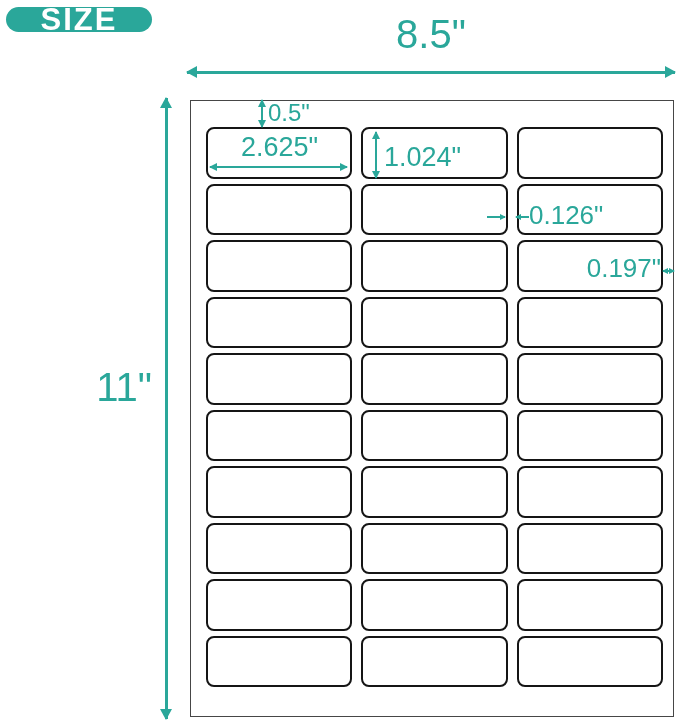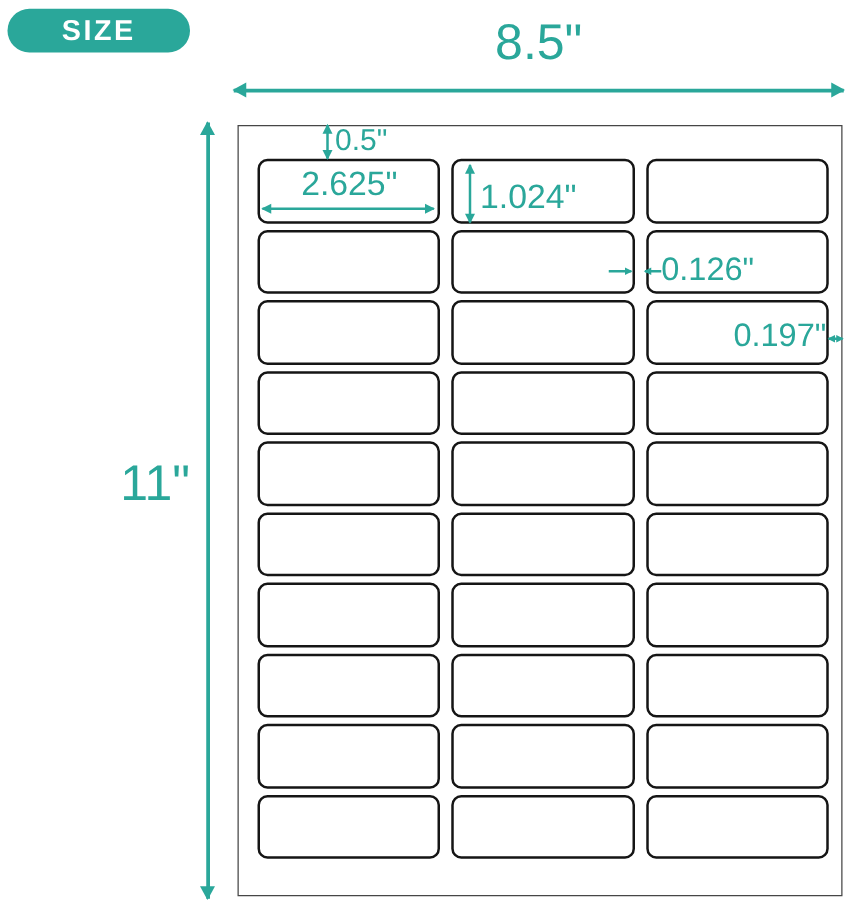--- a/index.html
+++ b/index.html
@@ -7,22 +7,22 @@
     --label-border:#151515;
     --sheet-border:#464646;
   }
   html,body{margin:0;padding:0;background:#ffffff;}
   .canvas{
     position:relative;width:679px;height:725px;background:#ffffff;overflow:hidden;
     font-family:"Liberation Sans","DejaVu Sans",sans-serif;
   }
   
   .badge{
-    position:absolute;left:6px;top:7px;width:146px;height:35px;border-radius:20px;
-    background:var(--accent);color:#ffffff;font-weight:bold;font-size:23px;letter-spacing:2px;
+    position:absolute;left:6px;top:7px;width:146px;height:25px;border-radius:20px;
+    background:var(--accent);color:#ffffff;font-weight:bold;font-size:31px;letter-spacing:2px;
     display:flex;align-items:center;justify-content:center;text-align:right;
   }
   
   .dim-text{position:absolute;color:var(--accent);line-height:1;white-space:nowrap;}
   .t-85{left:187px;top:14px;width:488px;text-align:center;font-size:40px;}
   .t-11{left:58px;top:367px;width:94px;text-align:right;font-size:40px;}
   .t-05{left:268px;top:101px;font-size:24px;}
   .t-2625{left:206px;top:134px;width:147px;text-align:center;font-size:27px;}
   .t-1024{left:384px;top:144px;font-size:27px;}
   .t-0126{left:529px;top:202px;font-size:26px;}

